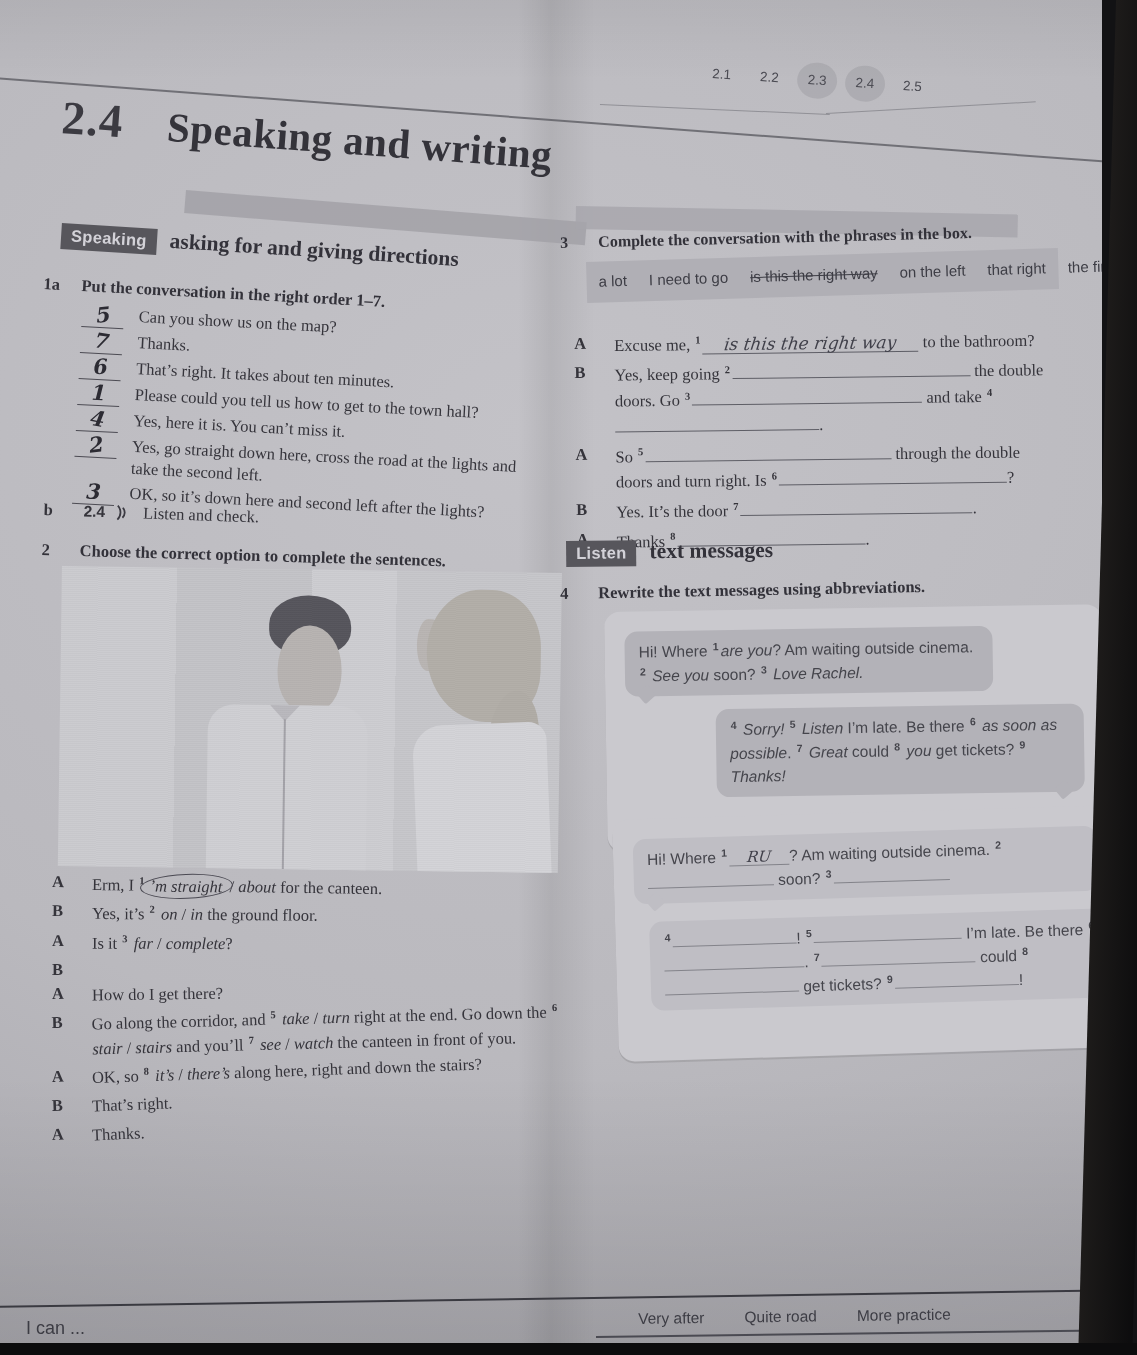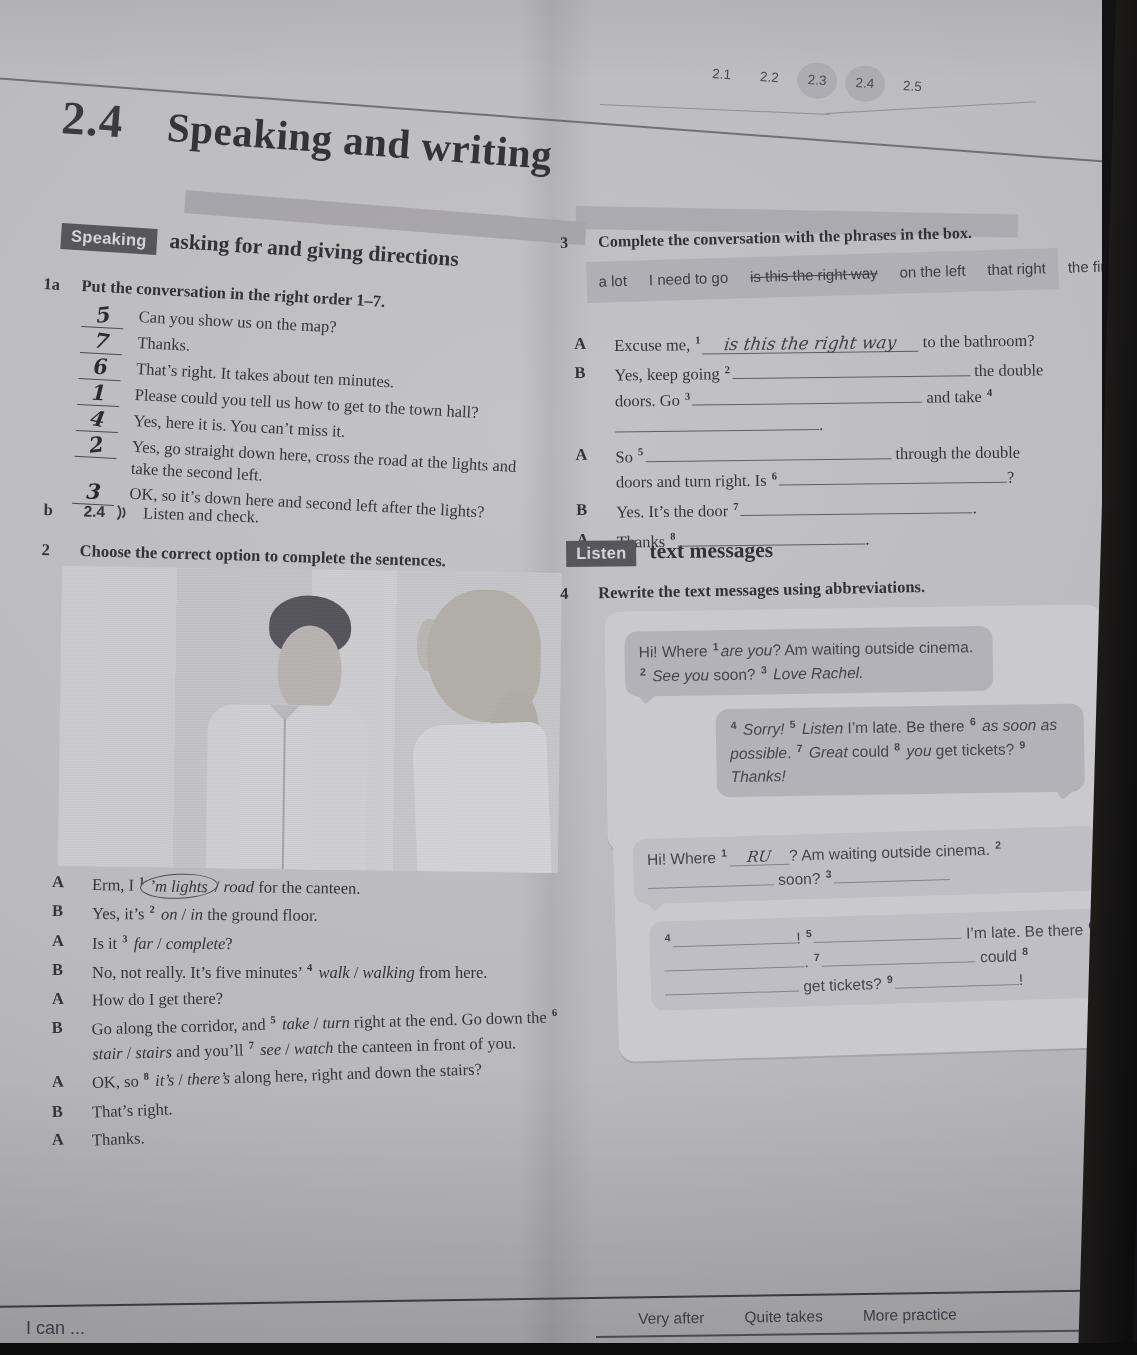--- a/index.html
+++ b/index.html
@@ -230,33 +230,32 @@
     <div class="wom-face"></div>
     <div class="wom-hair"></div>
     <div class="wom-tail"></div>
     <div class="wom-body"></div>
     <div class="grain"></div>
   </div>
 
   <div class="abs dlg ex2-dlg">
       <div class="dl">
     <span class="spk">A</span>
-    <span class="txt">Erm, I <sup>1</sup><span class="circ"><i>’m lights</i></span> / <i>road</i> for the canteen.</span>
+    <span class="txt">Erm, I <sup>1</sup><span class="circ"><i>’m straight</i></span> / <i>about</i> for the canteen.</span>
   </div>
       <div class="dl">
     <span class="spk">B</span>
     <span class="txt">Yes, it’s <sup>2</sup> <i>on</i> / <i>in</i> the ground floor.</span>
   </div>
       <div class="dl">
     <span class="spk">A</span>
     <span class="txt">Is it <sup>3</sup> <i>far</i> / <i>complete</i>?</span>
   </div>
       <div class="dl">
     <span class="spk">B</span>
-    <span class="txt">No, not really. It’s five minutes’ <sup>4</sup> <i>walk</i> / <i>walking</i> from here.</span>
   </div>
       <div class="dl">
     <span class="spk">A</span>
     <span class="txt">How do I get there?</span>
   </div>
       <div class="dl">
     <span class="spk">B</span>
     <span class="txt">Go along the corridor, and <sup>5</sup> <i>take</i> / <i>turn</i> right at the end. Go down the <sup>6</sup> <i>stair</i> / <i>stairs</i> and you’ll <sup>7</sup> <i>see</i> / <i>watch</i> the canteen in front of you.</span>
   </div>
       <div class="dl">
@@ -331,20 +330,20 @@
       <div class="bub right">
     <span class="btxt"><sup>4</sup><span class="blank" style="width:124px"><span class="hand"></span></span>! <sup>5</sup><span class="blank" style="width:148px"><span class="hand"></span></span> I’m late. Be there <sup>6</sup><span class="blank" style="width:140px"><span class="hand"></span></span>. <sup>7</sup><span class="blank" style="width:154px"><span class="hand"></span></span> could <sup>8</sup><span class="blank" style="width:134px"><span class="hand"></span></span> get tickets? <sup>9</sup><span class="blank" style="width:124px"><span class="hand"></span></span>!</span>
   </div>
     </div>
 
   <div class="abs footer-rule1"></div>
   <div class="abs footer-rule2"></div>
   <div class="abs i-can">I can ...</div>
   <div class="abs opts">
       <span>Very after</span>
-      <span>Quite takes</span>
+      <span>Quite road</span>
       <span>More practice</span>
     </div>
 
 </div>
 
 <div class="blackbar-right"></div>
 <div class="blackbar-bottom"></div>
 
 </body></html>

